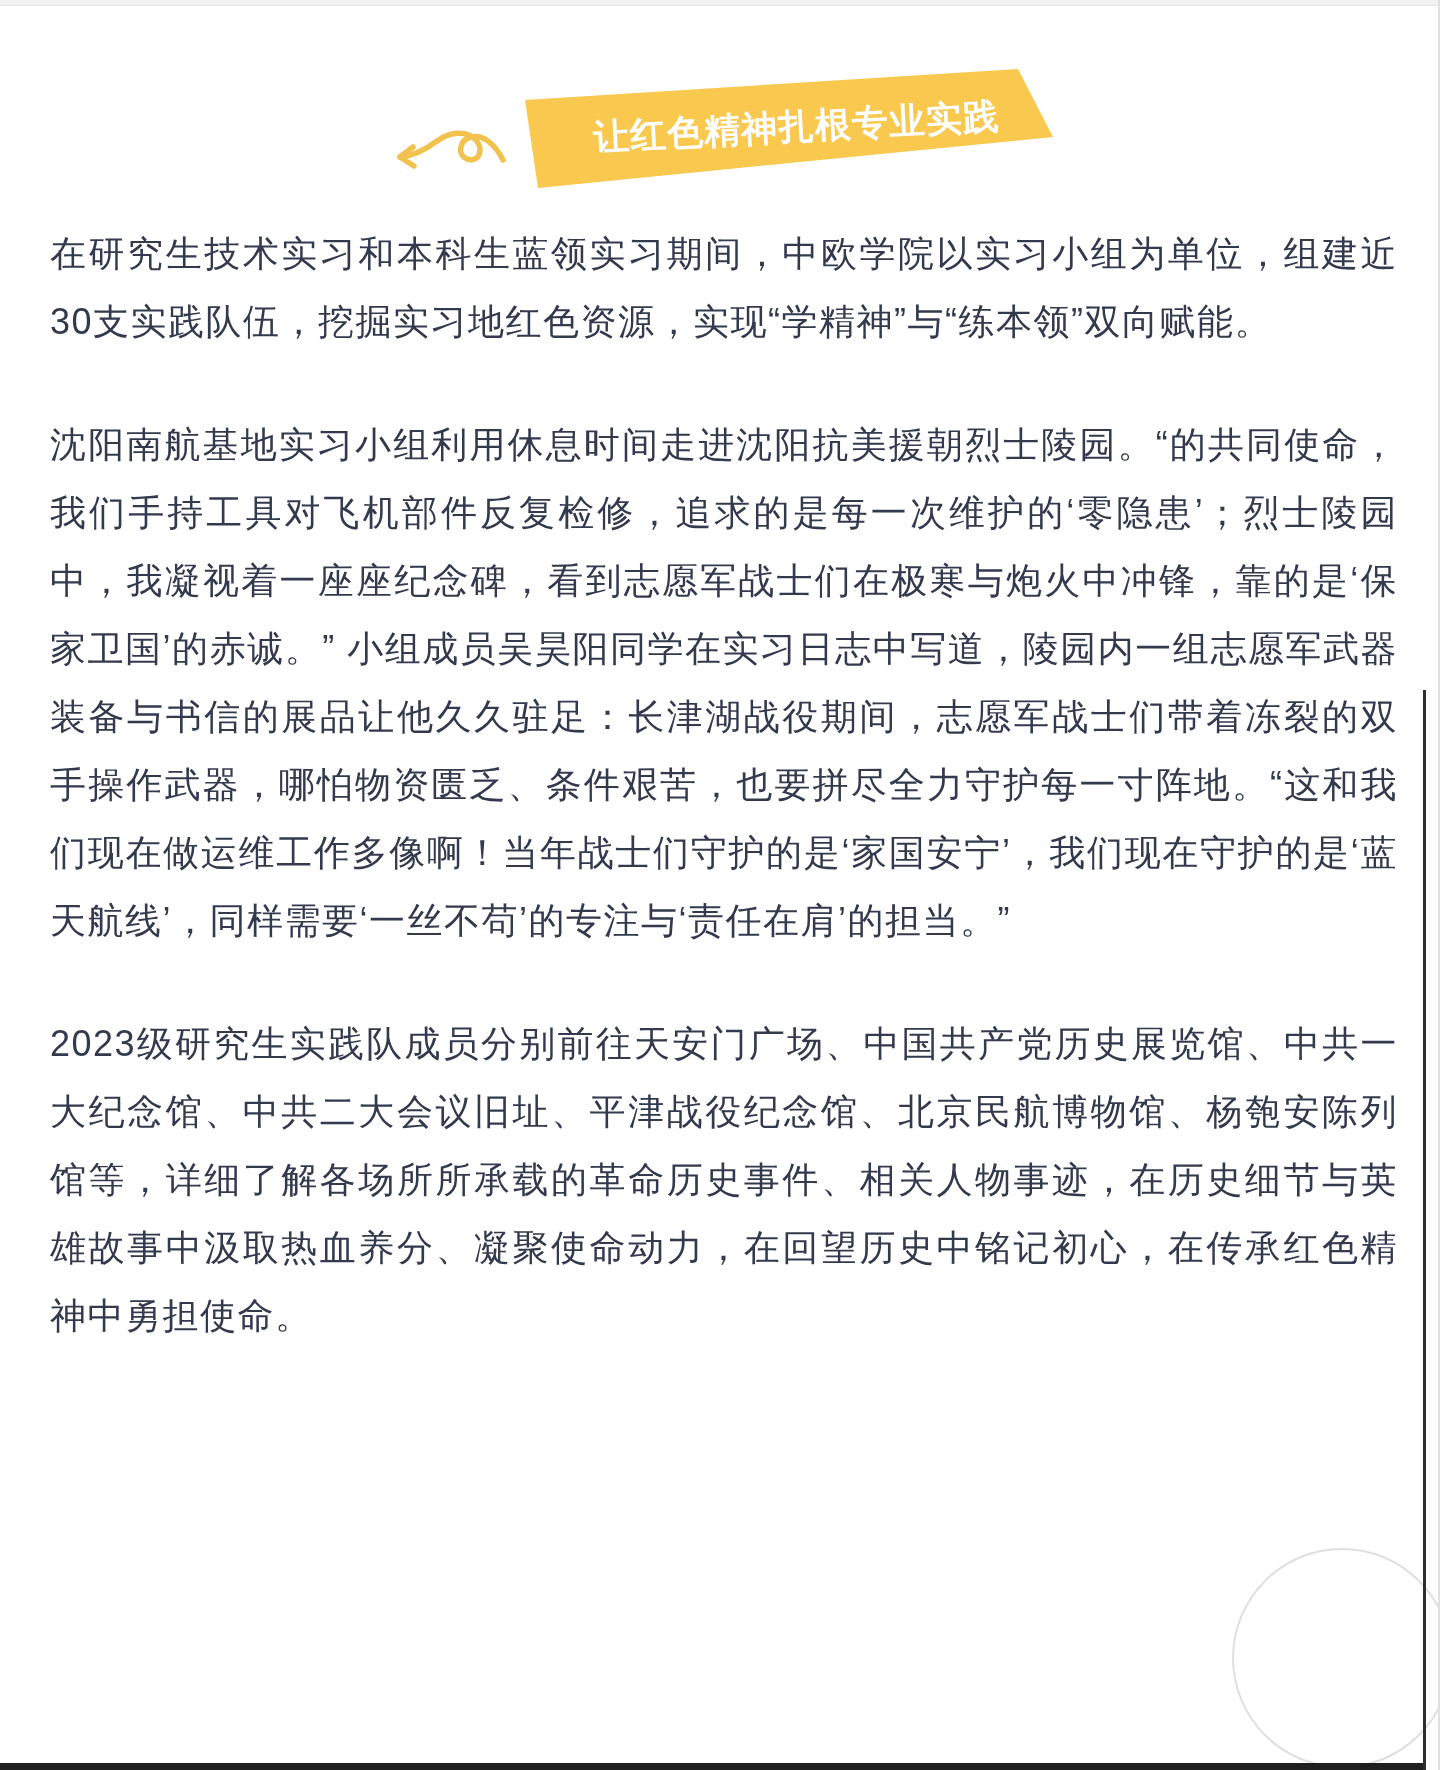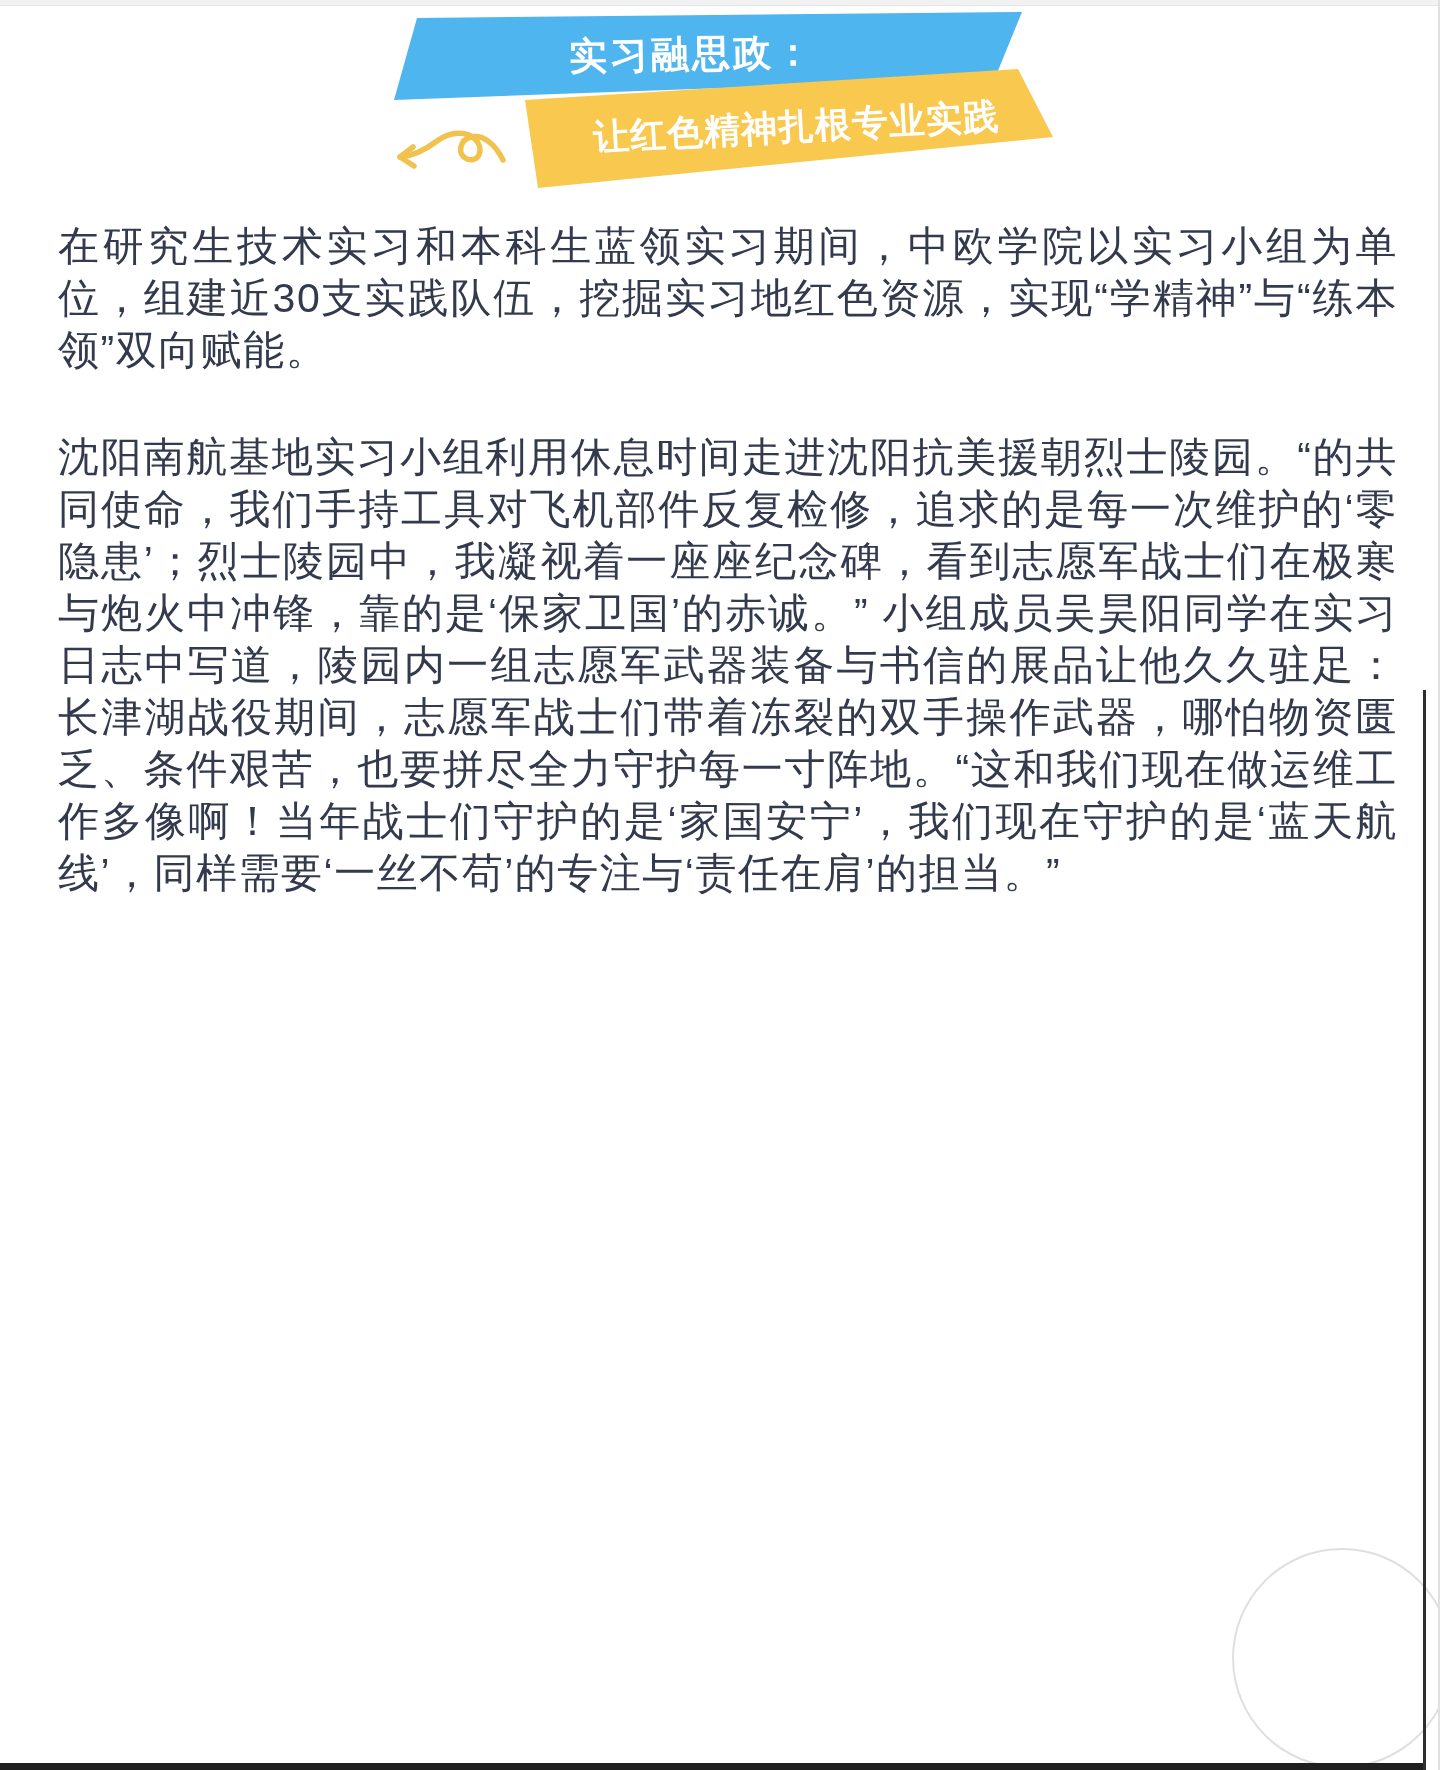--- a/index.html
+++ b/index.html
@@ -50,22 +50,22 @@
     color:#fff;font-weight:bold;font-size:36px;letter-spacing:1px;
     transform:translate(6px,-3px) rotate(-3deg);
   }
   .arrow-doodle{position:absolute;left:385px;top:116px;width:128px;height:68px;}
   
   .article{
     position:absolute;left:42px;top:220px;width:1356px;
     color:var(--ink);
   }
   .article p{
-    margin:0 0 55px 16px;
-    font-size:41px;line-height:52px;letter-spacing:1.5px;
+    margin:0 0 55px 8px;
+    font-size:36px;line-height:68px;letter-spacing:1.5px;
     text-align:justify;text-justify:inter-ideograph;
   }
   .article p:last-child{margin-bottom:0;}
   
   .watermark{
     position:absolute;left:1232px;top:1548px;width:220px;height:220px;
     border-radius:50%;
     background:rgba(255,255,255,0.72);
     border:2px solid rgba(150,150,150,0.30);
   }
@@ -87,36 +87,34 @@
     position:absolute;left:0;bottom:0;width:1423px;height:7px;
     background:#1f1f1f;
   }
 </style>
 </head>
 <body>
 
 <div class="top-strip"></div>
 
 <header class="header">
-  <div class="banner banner-blue">
-    <span>实习融思政：</span>
-  </div>
   <div class="banner banner-yellow">
     <div class="shape"></div>
     <span>让红色精神扎根专业实践</span>
   </div>
   <svg class="arrow-doodle" viewBox="0 0 128 68" fill="none">
     <path d="M118 44 C 110 28, 98 18, 86 21 C 74 24, 72 39, 82 43 C 94 47, 100 33, 90 23 C 81 14, 64 16, 52 25 C 40 34, 28 40, 15 41" stroke="var(--arrow-yellow)" stroke-width="5.5" stroke-linecap="round" fill="none"></path>
     <path d="M15 41 L 28 31 M15 41 L 29 50" stroke="var(--arrow-yellow)" stroke-width="5.5" stroke-linecap="round" fill="none"></path>
   </svg>
 </header>
 
 <main class="article">
   <p>在研究生技术实习和本科生蓝领实习期间，中欧学院以实习小组为单位，组建近30支实践队伍，挖掘实习地红色资源，实现“学精神”与“练本领”双向赋能。</p>
   <p>沈阳南航基地实习小组利用休息时间走进沈阳抗美援朝烈士陵园。“的共同使命，我们手持工具对飞机部件反复检修，追求的是每一次维护的‘零隐患’；烈士陵园中，我凝视着一座座纪念碑，看到志愿军战士们在极寒与炮火中冲锋，靠的是‘保家卫国’的赤诚。” 小组成员吴昊阳同学在实习日志中写道，陵园内一组志愿军武器装备与书信的展品让他久久驻足：长津湖战役期间，志愿军战士们带着冻裂的双手操作武器，哪怕物资匮乏、条件艰苦，也要拼尽全力守护每一寸阵地。“这和我们现在做运维工作多像啊！当年战士们守护的是‘家国安宁’，我们现在守护的是‘蓝天航线’，同样需要‘一丝不苟’的专注与‘责任在肩’的担当。”</p>
+  <p>2023级研究生实践队成员分别前往天安门广场、中国共产党历史展览馆、中共一大纪念馆、中共二大会议旧址、平津战役纪念馆、北京民航博物馆、杨匏安陈列馆等，详细了解各场所所承载的革命历史事件、相关人物事迹，在历史细节与英雄故事中汲取热血养分、凝聚使命动力，在回望历史中铭记初心，在传承红色精神中勇担使命。</p>
 </main>
 
 <div class="watermark">
   <div class="slash"></div>
 </div>
 
 <div class="edge-border"></div>
 <div class="right-line"></div>
 <div class="bottom-bar"></div>
 

